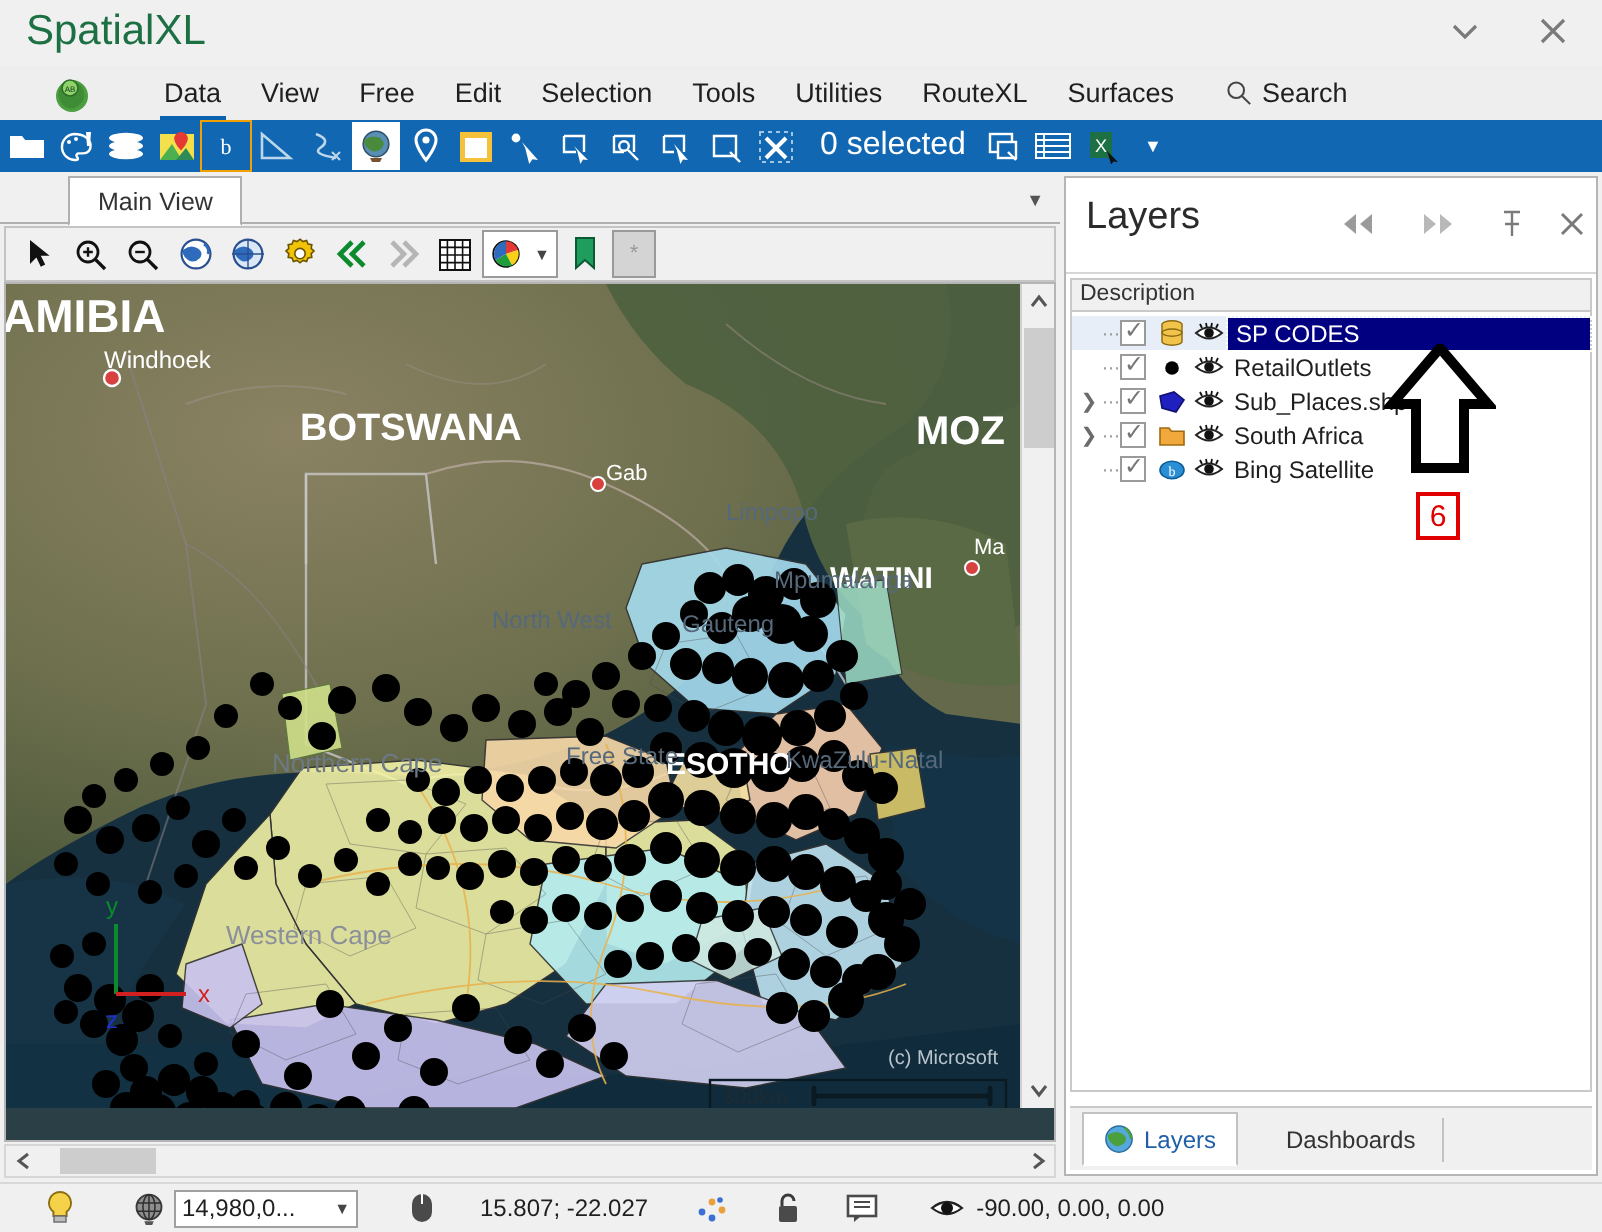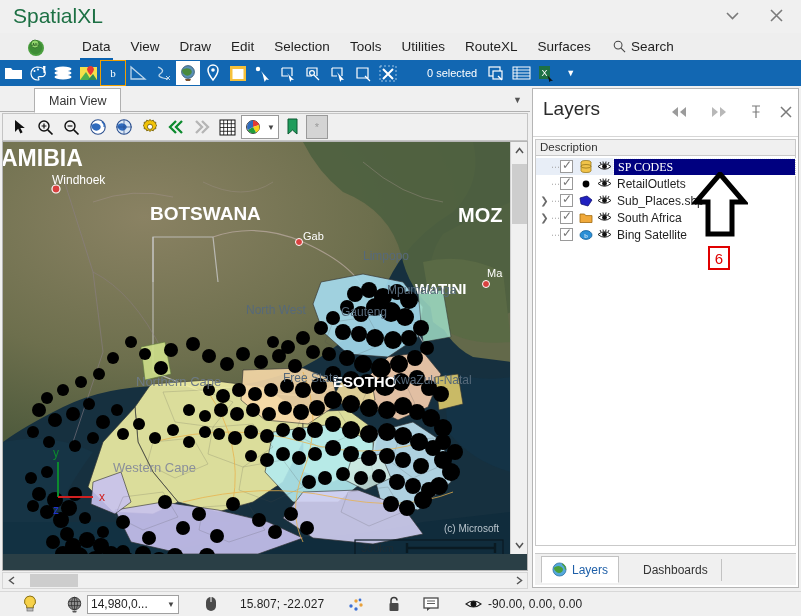--- a/index.html
+++ b/index.html
@@ -68,21 +68,21 @@
     display: flex; align-items: center;
   }
   .ricon {
     width: 24px; height: 24px; margin-left: 1px;
     display: flex; align-items: center; justify-content: center;
     cursor: default; position: relative;
   }
   .ricon.framed { outline: 1px solid #f0a000; }
   .ricon.white-bg { background: #ffffff; }
   .ribbon .sel-count {
-    color: #ffffff; font-size: 11px; margin: 0 6px 0 27px; white-space: nowrap;
+    color: #ffffff; font-size: 16px; margin: 0 6px 0 10px; white-space: nowrap;
   }
   .ribbon .caret {
     color: #ffffff; font-size: 9px; margin-left: 8px;
   }
 
   
   .tabstrip {
     position: absolute; left: 0; top: 86px; width: 530px; height: 26px;
     background: #f0f0f0;
     border-bottom: 1px solid #b0b0b0;
@@ -196,21 +196,21 @@
   .lrow .chk::after {
     content: "✓"; position: absolute; left: 1px; top: -3px;
     font-size: 12px; color: #767676;
   }
   .lrow .symbol { width: 18px; display: flex; align-items: center; justify-content: center; }
   .lrow .eye { width: 19px; display: flex; align-items: center; justify-content: center; }
   .lrow .lname { padding: 0 3px; }
   .lrow.selected { background: #e8eef7; }
   .lrow.selected .lname {
     background: #000080; color: #ffffff; outline: 1px dotted #ffffff;
-    flex: 1; padding-left: 4px; height: 16px; line-height: 16px; font-family: Liberation Serif, serif;
+    flex: 1; padding-left: 4px; height: 16px; line-height: 16px;
   }
 
   .lp-tabs {
     position: absolute; left: 2px; top: 464px; width: 261px; height: 32px;
     border-top: 1px solid #c9c9c9; background: #f0f0f0;
   }
   .lp-tab {
     position: absolute; top: 2px; height: 27px; padding: 0 10px;
     display: flex; align-items: center; gap: 5px;
     font-size: 12px; color: #1e5fa8; cursor: default;
@@ -277,21 +277,21 @@
       <svg width="20" height="20" viewBox="0 0 20 20">
         <ellipse cx="10" cy="11" rx="8" ry="8" fill="#4b9f3f"></ellipse>
         <path d="M4 7 Q7 3 11 4 Q15 5 16 9 Q17 13 13 16 Q9 19 5 15 Q2 11 4 7Z" fill="#3e8c35"></path>
         <circle cx="9" cy="7" r="4" fill="#8fd46a" stroke="#2d6b28" stroke-width="0.8"></circle>
         <text x="9" y="9" font-size="4" text-anchor="middle" fill="#14421a" font-family="Liberation Sans, sans-serif">AB</text>
       </svg>
     </div>
     <div class="menu-items">
       <div class="menu-item active">Data</div>
       <div class="menu-item">View</div>
-      <div class="menu-item">Draw</div>
+      <div class="menu-item">Free</div>
       <div class="menu-item">Edit</div>
       <div class="menu-item">Selection</div>
       <div class="menu-item">Tools</div>
       <div class="menu-item">Utilities</div>
       <div class="menu-item">RouteXL</div>
       <div class="menu-item">Surfaces</div>
     </div>
     <div class="menu-search">
       <svg width="13" height="13" viewBox="0 0 14 14">
         <circle cx="5.5" cy="5.5" r="4.2" stroke="#444" stroke-width="1.1" fill="none"></circle>

